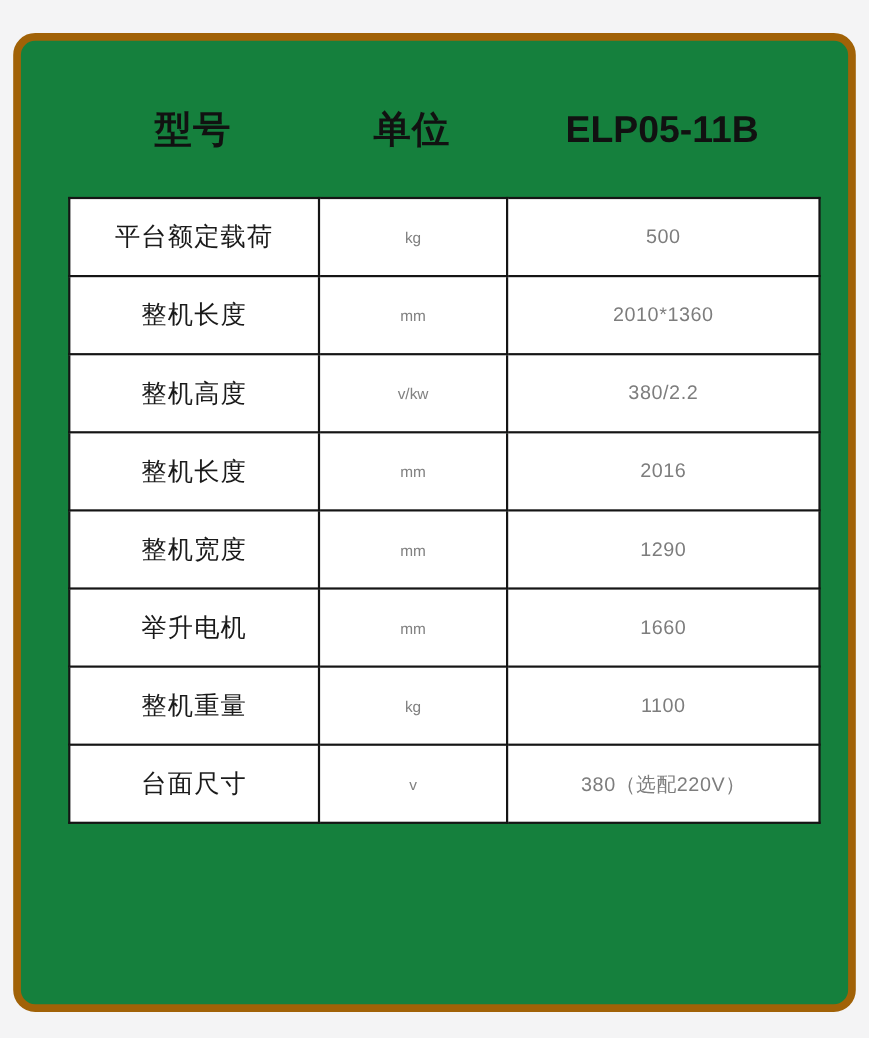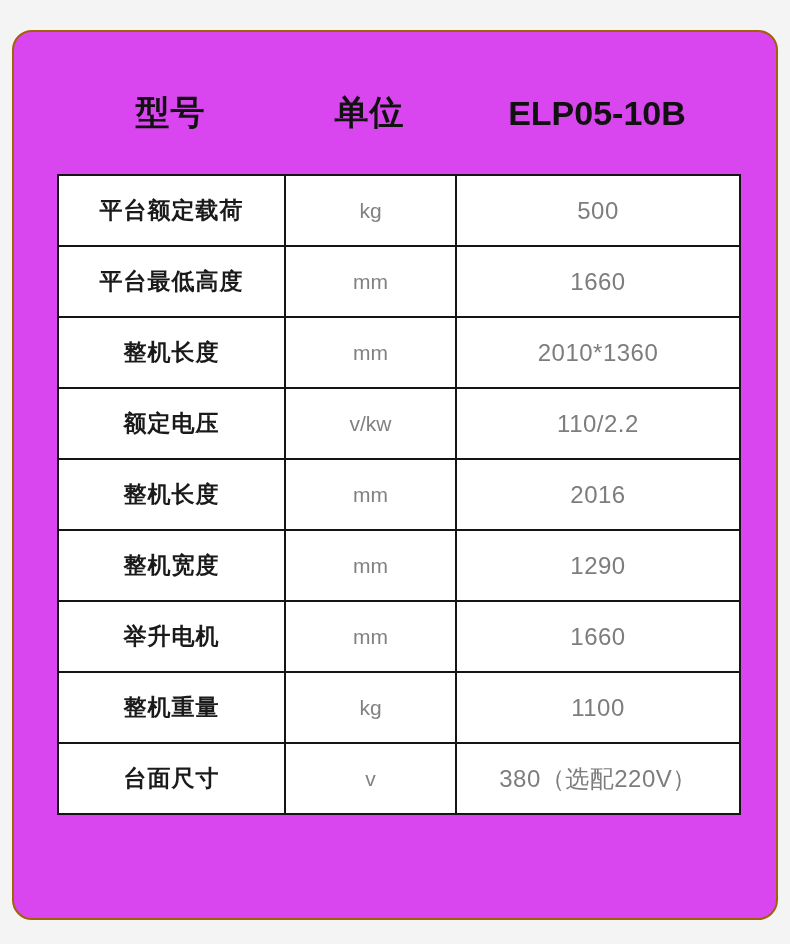--- a/index.html
+++ b/index.html
@@ -7,22 +7,22 @@
     width: 790px; height: 944px;
     font-family: "Liberation Sans", "DejaVu Sans", sans-serif;
     background: #f4f4f5;
     overflow: hidden;
   }
   .stage { position: relative; width: 790px; height: 944px; }
   .card {
     position: absolute;
     left: 12px; top: 30px;
     width: 766px; height: 890px;
-    background: #d946ef;
-    border: 2px solid #a16207;
+    background: #15803d;
+    border: 7px solid #a16207;
     border-radius: 20px;
   }
   .spec-header {
     display: flex;
     margin: 58px 0 0 43px;
     width: 682px;
     align-items: center;
   }
   .spec-header .hcol {
     text-align: center;
@@ -43,70 +43,65 @@
   .spec-table td {
     border: 2px solid #151515;
     height: 71px;
     text-align: center;
     vertical-align: middle;
     background: #ffffff;
   }
   .spec-table td.name {
     width: 227px;
     font-size: 23px;
-    font-weight: 700;
+    font-weight: 400;
     color: #1a1a1a;
     letter-spacing: 1px;
   }
   .spec-table td.unit {
     width: 171px;
-    font-size: 21px;
+    font-size: 14px;
     color: #818181;
   }
   .spec-table td.value {
     width: 284px;
-    font-size: 24px;
+    font-size: 18px;
     color: #7d7d7d;
     letter-spacing: 0.5px;
     margin-top: 32px;
   }
 </style>
 </head>
 <body>
 
 <div class="stage">
   <div class="card">
 
     <div class="spec-header">
       <div class="hcol c1">型号</div>
       <div class="hcol c2">单位</div>
-      <div class="hcol c3">ELP05-10B</div>
+      <div class="hcol c3">ELP05-11B</div>
     </div>
 
     <table class="spec-table">
       <tbody>
         <tr>
           <td class="name">平台额定载荷</td>
           <td class="unit">kg</td>
           <td class="value">500</td>
         </tr>
         <tr>
-          <td class="name">平台最低高度</td>
-          <td class="unit">mm</td>
-          <td class="value">1660</td>
-        </tr>
-        <tr>
           <td class="name">整机长度</td>
           <td class="unit">mm</td>
           <td class="value">2010*1360</td>
         </tr>
         <tr>
-          <td class="name">额定电压</td>
+          <td class="name">整机高度</td>
           <td class="unit">v/kw</td>
-          <td class="value">110/2.2</td>
+          <td class="value">380/2.2</td>
         </tr>
         <tr>
           <td class="name">整机长度</td>
           <td class="unit">mm</td>
           <td class="value">2016</td>
         </tr>
         <tr>
           <td class="name">整机宽度</td>
           <td class="unit">mm</td>
           <td class="value">1290</td>

